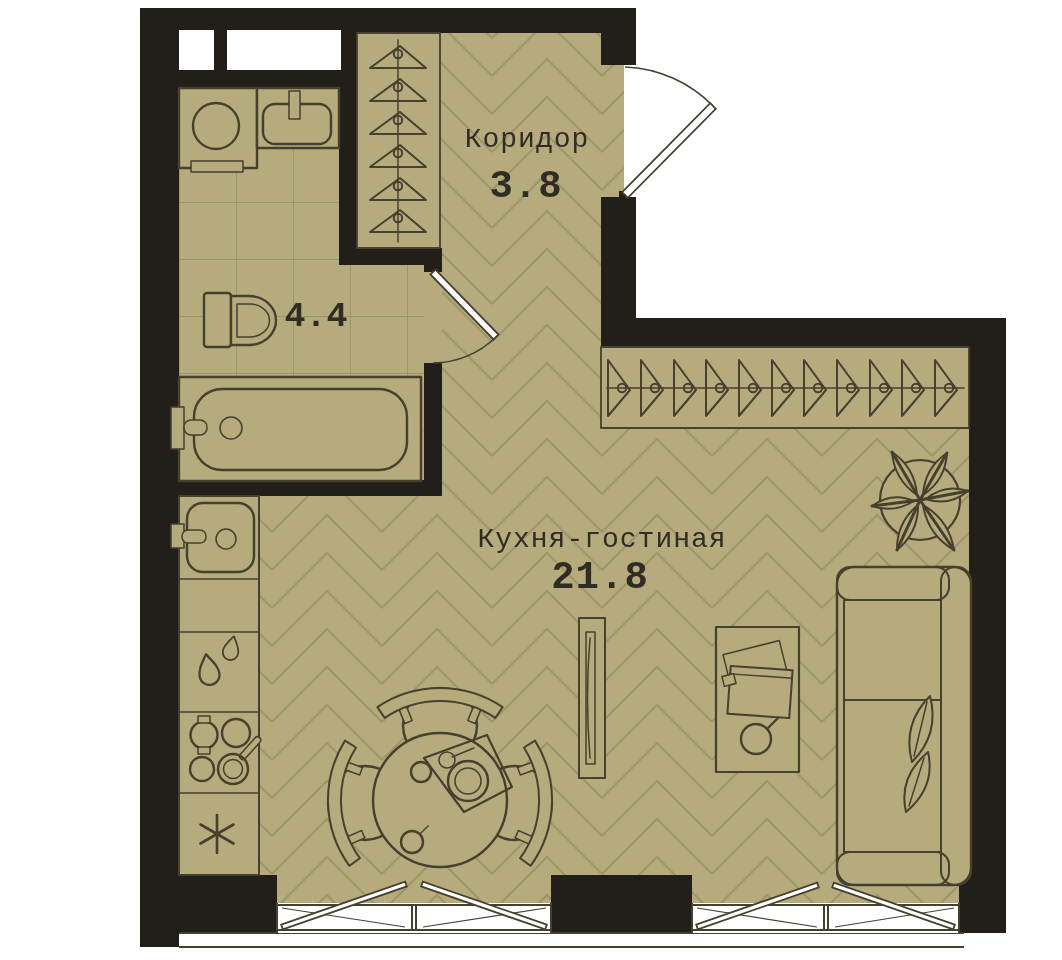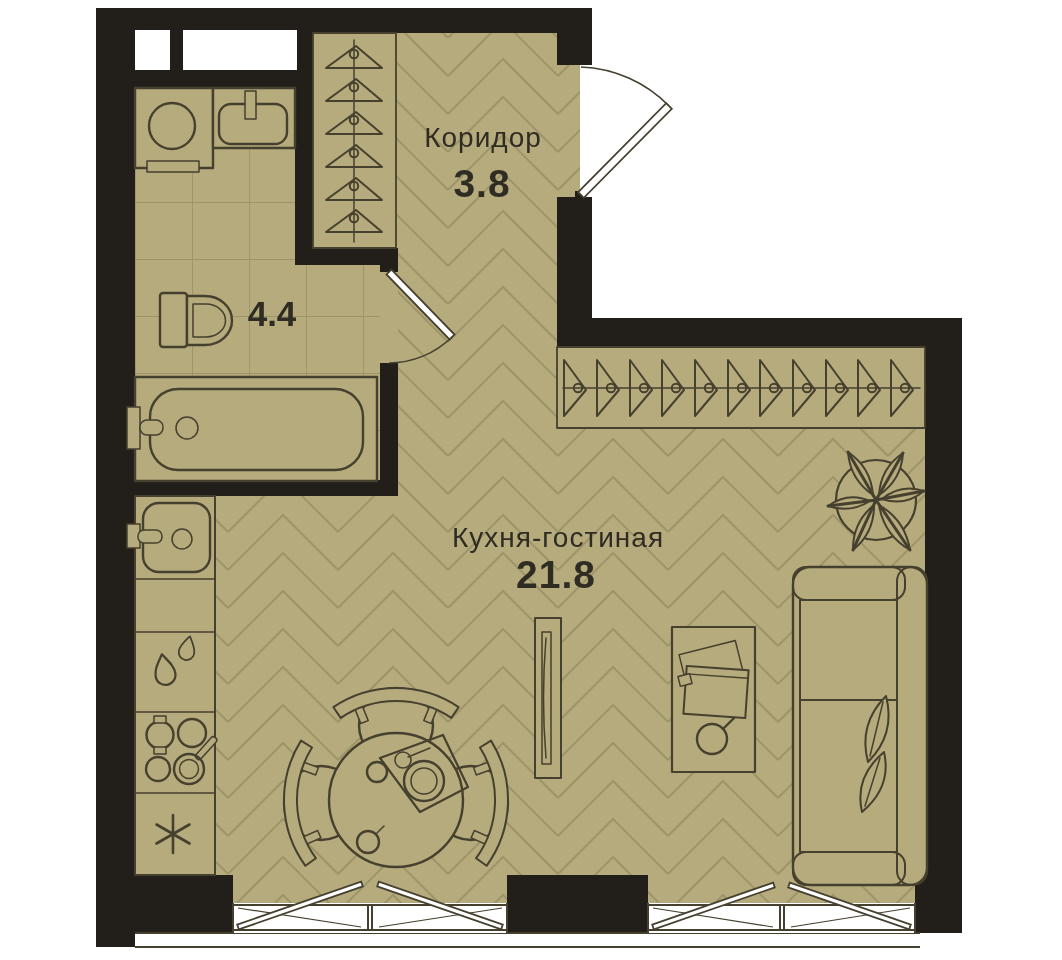--- a/index.html
+++ b/index.html
@@ -1,17 +1,17 @@
 <!DOCTYPE html>
 <html style="--floor: #b5ab7d; --floor-line: #9d9468; --wall: #221f1a; --outline: #46402e; --text: #2f2c23; --paper: #ffffff;"><head>
 <meta charset="utf-8">
 <style>
   html,body{margin:0;padding:0;background:#ffffff;}
   .stage{position:relative;width:964px;height:960px;background:var(--paper,#fff);
-         font-family:Liberation Sans, sans-serif;}
+         font-family:Liberation Mono, monospace;padding-left:44px;}
   svg{display:block}
   .pfill{fill:var(--floor)}
   .pline{stroke:var(--floor-line);stroke-width:2;fill:none}
   .ptile{stroke:var(--floor-line);stroke-width:1.8;fill:none}
   .w{fill:var(--wall)}
   .white{fill:var(--paper)}
   .f{fill:var(--floor);stroke:var(--outline);stroke-width:2.4;stroke-linejoin:round}
   .fn{fill:none;stroke:var(--outline);stroke-width:2.4;stroke-linejoin:round;stroke-linecap:round}
   .thin{stroke-width:1.5}
   .vein{fill:none;stroke:var(--outline);stroke-width:3;stroke-linecap:round}

